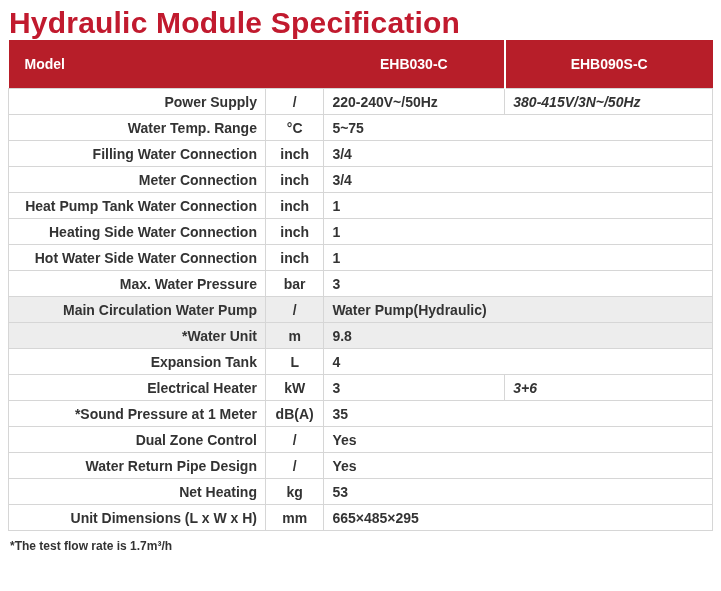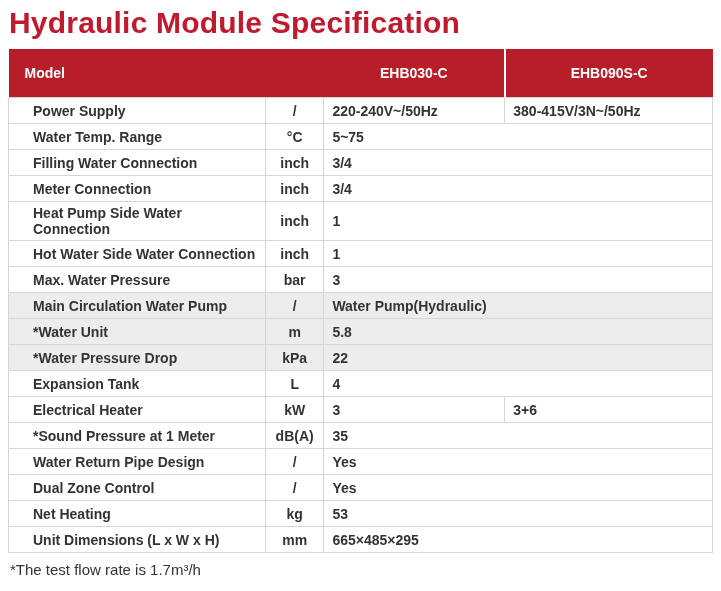--- a/index.html
+++ b/index.html
@@ -14,21 +14,21 @@
   body{
     width:721px;height:591px;
     font-family:"Liberation Sans","DejaVu Sans",sans-serif;
     color:var(--text);
     padding:4px 8px 0 8px;
   }
   .page-title{
     font-size:30px;
     font-weight:600;
     color:var(--title-red);
-    margin:2px 0 9px 1px;
+    margin:2px 0 0 1px;
     letter-spacing:0.2px;
     white-space:nowrap;
   }
   table.spec{
     width:100%;
     border-collapse:collapse;
     table-layout:fixed;
   }
   col.c1{width:36.5%;} col.c2{width:8.3%;} col.c3{width:25.7%;} col.c4{width:29.5%;}
   thead th{
@@ -49,37 +49,37 @@
     height:26px;
     font-size:14px;
     font-weight:600;
     padding:3px 8px;
     border-top:1px solid var(--border);
     border-bottom:1px solid var(--border);
     background:#ffffff;
   }
   tbody tr.shaded td{background:var(--shade);}
   td.c-label{
-    text-align:left;
-    padding-left:24px;
+    text-align:right;
+    padding-left:16px;
     border-left:1px solid var(--border);
     border-right:1px solid var(--border);
   }
   td.c-unit{
     text-align:center;
     border-right:1px solid var(--border);
     padding-left:2px;padding-right:2px;
   }
   td.c-val{
     border-right:1px solid var(--border);
   }
-  td.c-val.divided{border-left:1px solid var(--border);}
+  td.c-val.divided{border-left:1px solid var(--border);font-style:italic;}
   .footnote{
-    font-size:15px;
-    font-weight:400;
+    font-size:12px;
+    font-weight:700;
     color:var(--text);
     margin:8px 0 0 2px;
   }
 </style>
 </head>
 <body>
 
 <h1 class="page-title">Hydraulic Module Specification</h1>
 
 <table class="spec">
@@ -112,21 +112,26 @@
     <td class="c-label">Filling Water Connection</td>
     <td class="c-unit">inch</td>
     <td class="c-val" colspan="2">3/4</td>
   </tr>
       <tr>
     <td class="c-label">Meter Connection</td>
     <td class="c-unit">inch</td>
     <td class="c-val" colspan="2">3/4</td>
   </tr>
       <tr>
-    <td class="c-label">Heat Pump Side Water Connection</td>
+    <td class="c-label">Heat Pump Tank Water Connection</td>
+    <td class="c-unit">inch</td>
+    <td class="c-val" colspan="2">1</td>
+  </tr>
+      <tr>
+    <td class="c-label">Heating Side Water Connection</td>
     <td class="c-unit">inch</td>
     <td class="c-val" colspan="2">1</td>
   </tr>
       <tr>
     <td class="c-label">Hot Water Side Water Connection</td>
     <td class="c-unit">inch</td>
     <td class="c-val" colspan="2">1</td>
   </tr>
       <tr>
     <td class="c-label">Max. Water Pressure</td>
@@ -134,50 +139,45 @@
     <td class="c-val" colspan="2">3</td>
   </tr>
       <tr class="shaded">
     <td class="c-label">Main Circulation Water Pump</td>
     <td class="c-unit">/</td>
     <td class="c-val" colspan="2">Water Pump(Hydraulic)</td>
   </tr>
       <tr class="shaded">
     <td class="c-label">*Water Unit</td>
     <td class="c-unit">m</td>
-    <td class="c-val" colspan="2">5.8</td>
-  </tr>
-      <tr class="shaded">
-    <td class="c-label">*Water Pressure Drop</td>
-    <td class="c-unit">kPa</td>
-    <td class="c-val" colspan="2">22</td>
+    <td class="c-val" colspan="2">9.8</td>
   </tr>
       <tr>
     <td class="c-label">Expansion Tank</td>
     <td class="c-unit">L</td>
     <td class="c-val" colspan="2">4</td>
   </tr>
       <tr>
     <td class="c-label">Electrical Heater</td>
     <td class="c-unit">kW</td>
     <td class="c-val">3</td>
   <td class="c-val divided">3+6</td>
       </tr>
       <tr>
     <td class="c-label">*Sound Pressure at 1 Meter</td>
     <td class="c-unit">dB(A)</td>
     <td class="c-val" colspan="2">35</td>
   </tr>
       <tr>
-    <td class="c-label">Water Return Pipe Design</td>
+    <td class="c-label">Dual Zone Control</td>
     <td class="c-unit">/</td>
     <td class="c-val" colspan="2">Yes</td>
   </tr>
       <tr>
-    <td class="c-label">Dual Zone Control</td>
+    <td class="c-label">Water Return Pipe Design</td>
     <td class="c-unit">/</td>
     <td class="c-val" colspan="2">Yes</td>
   </tr>
       <tr>
     <td class="c-label">Net Heating</td>
     <td class="c-unit">kg</td>
     <td class="c-val" colspan="2">53</td>
   </tr>
       <tr>
     <td class="c-label">Unit Dimensions (L x W x H)</td>

